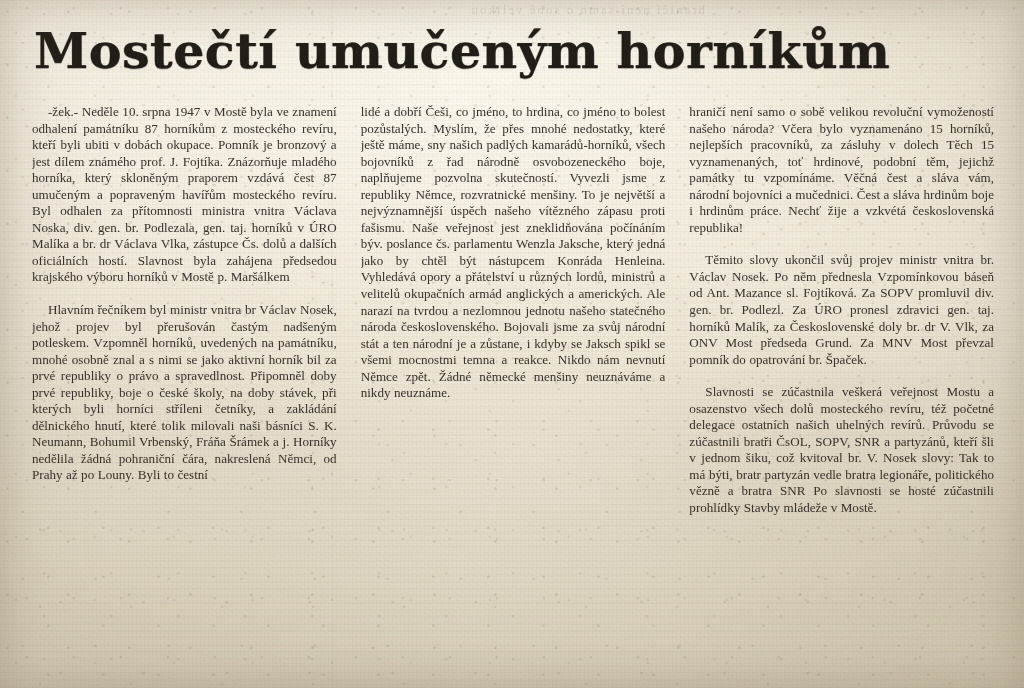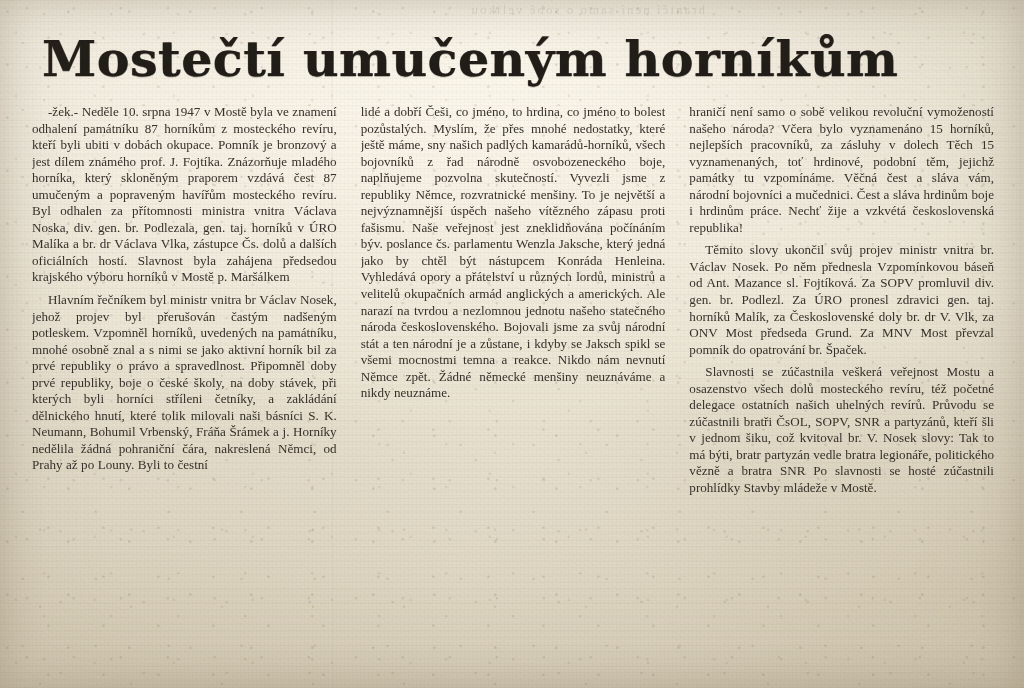--- a/index.html
+++ b/index.html
@@ -91,21 +91,21 @@
   .content {
     position: absolute;
     inset: 0;
   }
 
   .headline {
     position: absolute;
     top: 26px;
     left: 34px;
     width: 960px;
-    margin: 8px;
+    margin: 0;
     font-family: "DejaVu Serif", "Liberation Serif", serif;
     font-weight: 700;
     font-size: 49px;
     line-height: 1.06;
     letter-spacing: 0.5px;
     white-space: nowrap;
     color: #201c17;
     text-shadow:
       0.5px 0 0 rgba(32,28,23,.55),
       -0.5px 0 0 rgba(32,28,23,.30),
@@ -134,21 +134,21 @@
     font-size: 13.1px;
     line-height: 16.55px;
     text-align: justify;
     text-justify: inter-word;
     word-spacing: 0.2px;
     hyphens: manual;
     color: #35302a;
   }
 
   .column p + p {
-    margin-top: 6px;
+    margin-top: 16px;
   }
 
   .column p.indent {
     text-indent: 16px;
   }
 
   
   .scan-bands {
     position: absolute;
     inset: 0;

